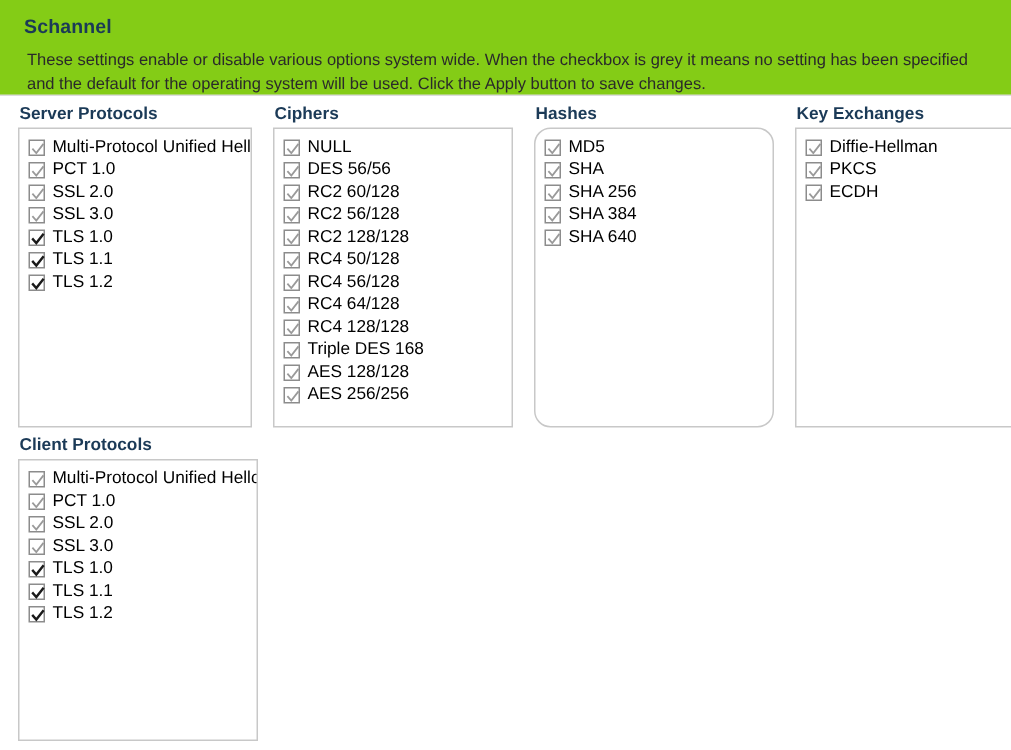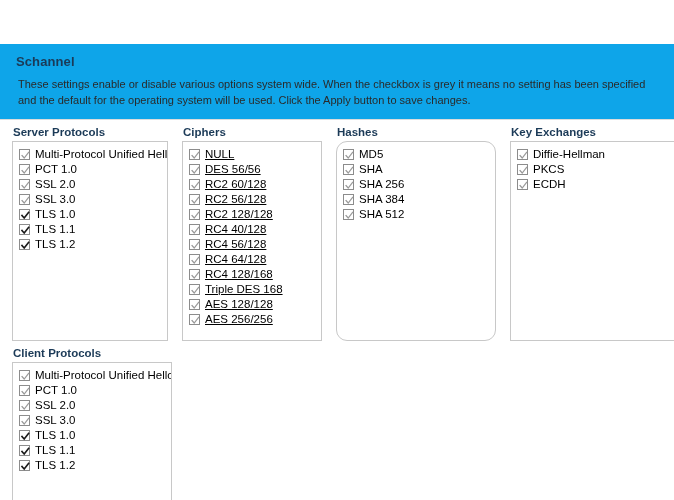--- a/index.html
+++ b/index.html
@@ -11,26 +11,25 @@
     height: 500px;
     background: #ffffff;
     font-family: "Liberation Sans", sans-serif;
     font-size: 11px;
     color: #000000;
     overflow: hidden;
   }
 
   
   .header {
-    background: #0ea5e9;
+    background: #84cc16;
     border-bottom: 1px solid #dcdcdc;
     padding: 10px 14px 12px 14px;
     box-sizing: border-box;
-    height: 76px;
-    margin-top: 44px;
+    height: 64px;
   }
   .header-title {
     font-size: 13px;
     font-weight: bold;
     color: #1b3a57;
     margin: 0 0 8px 2px;
     letter-spacing: 0.1px;
   }
   .header-desc {
     font-size: 11px;
@@ -57,21 +56,21 @@
     margin: 0 0 3px 1px;
   }
   .listbox {
     border: 1px solid #c8c8c8;
     background: #ffffff;
     box-sizing: border-box;
     padding: 5px 4px 4px 6px;
     overflow: hidden;
   }
   .g-server .listbox   { width: 156px; height: 200px; }
-  .g-ciphers .listbox  { width: 140px; height: 200px; text-decoration: underline; }
+  .g-ciphers .listbox  { width: 160px; height: 200px; }
   .g-hashes .listbox   { width: 160px; height: 200px; border-radius: 11px; }
   .g-keyex .listbox    { width: 175px; height: 200px; }
 
   .group-client {
     padding: 6px 0 0 12px;
   }
 
   
   .item {
     display: flex;
@@ -214,21 +213,21 @@
             </svg>
           </span>
           <span class="item-label">RC2 128/128</span>
         </div>
         <div class="item">
           <span class="cb grey">
             <svg width="11" height="11" viewBox="0 0 11 11">
               <polyline class="tick-grey" points="2,5.5 4.2,8 8.6,2.4" fill="none" stroke-width="1.2" stroke-linecap="square"></polyline>
             </svg>
           </span>
-          <span class="item-label">RC4 40/128</span>
+          <span class="item-label">RC4 50/128</span>
         </div>
         <div class="item">
           <span class="cb grey">
             <svg width="11" height="11" viewBox="0 0 11 11">
               <polyline class="tick-grey" points="2,5.5 4.2,8 8.6,2.4" fill="none" stroke-width="1.2" stroke-linecap="square"></polyline>
             </svg>
           </span>
           <span class="item-label">RC4 56/128</span>
         </div>
         <div class="item">
@@ -238,21 +237,21 @@
             </svg>
           </span>
           <span class="item-label">RC4 64/128</span>
         </div>
         <div class="item">
           <span class="cb grey">
             <svg width="11" height="11" viewBox="0 0 11 11">
               <polyline class="tick-grey" points="2,5.5 4.2,8 8.6,2.4" fill="none" stroke-width="1.2" stroke-linecap="square"></polyline>
             </svg>
           </span>
-          <span class="item-label">RC4 128/168</span>
+          <span class="item-label">RC4 128/128</span>
         </div>
         <div class="item">
           <span class="cb grey">
             <svg width="11" height="11" viewBox="0 0 11 11">
               <polyline class="tick-grey" points="2,5.5 4.2,8 8.6,2.4" fill="none" stroke-width="1.2" stroke-linecap="square"></polyline>
             </svg>
           </span>
           <span class="item-label">Triple DES 168</span>
         </div>
         <div class="item">
@@ -308,21 +307,21 @@
             </svg>
           </span>
           <span class="item-label">SHA 384</span>
         </div>
         <div class="item">
           <span class="cb grey">
             <svg width="11" height="11" viewBox="0 0 11 11">
               <polyline class="tick-grey" points="2,5.5 4.2,8 8.6,2.4" fill="none" stroke-width="1.2" stroke-linecap="square"></polyline>
             </svg>
           </span>
-          <span class="item-label">SHA 512</span>
+          <span class="item-label">SHA 640</span>
         </div>
       </div>
   </div>
 
   <div class="group g-keyex">
     <div class="group-label">Key Exchanges</div>
     <div class="listbox" id="list-keyex">
         <div class="item">
           <span class="cb grey">
             <svg width="11" height="11" viewBox="0 0 11 11">

